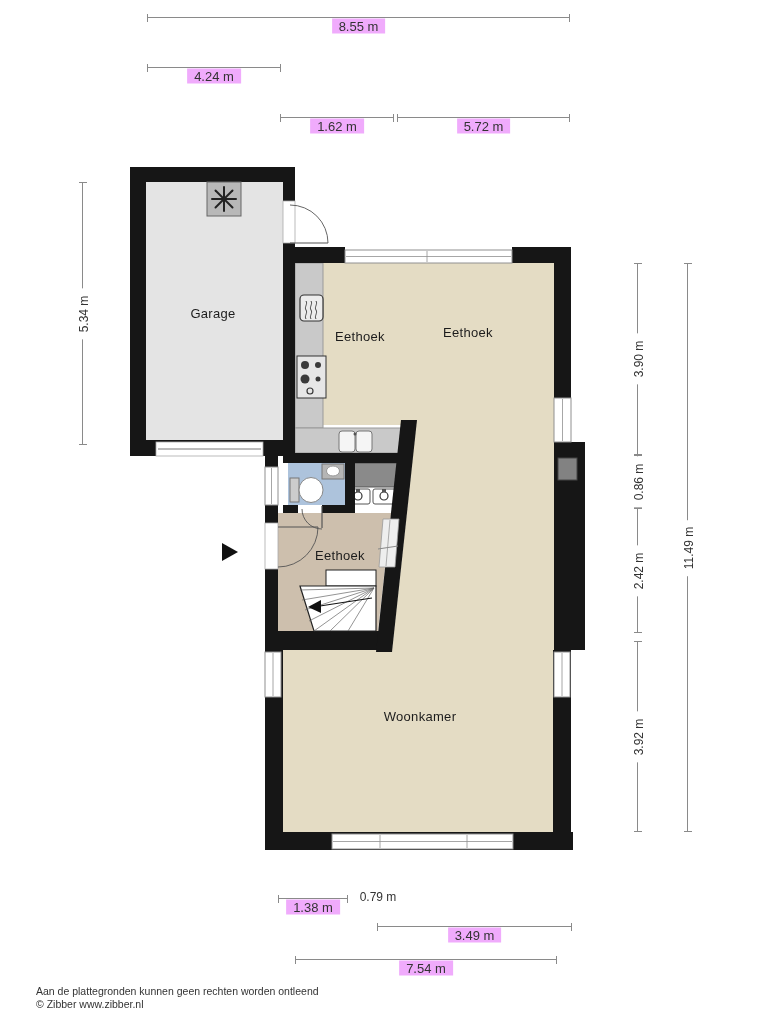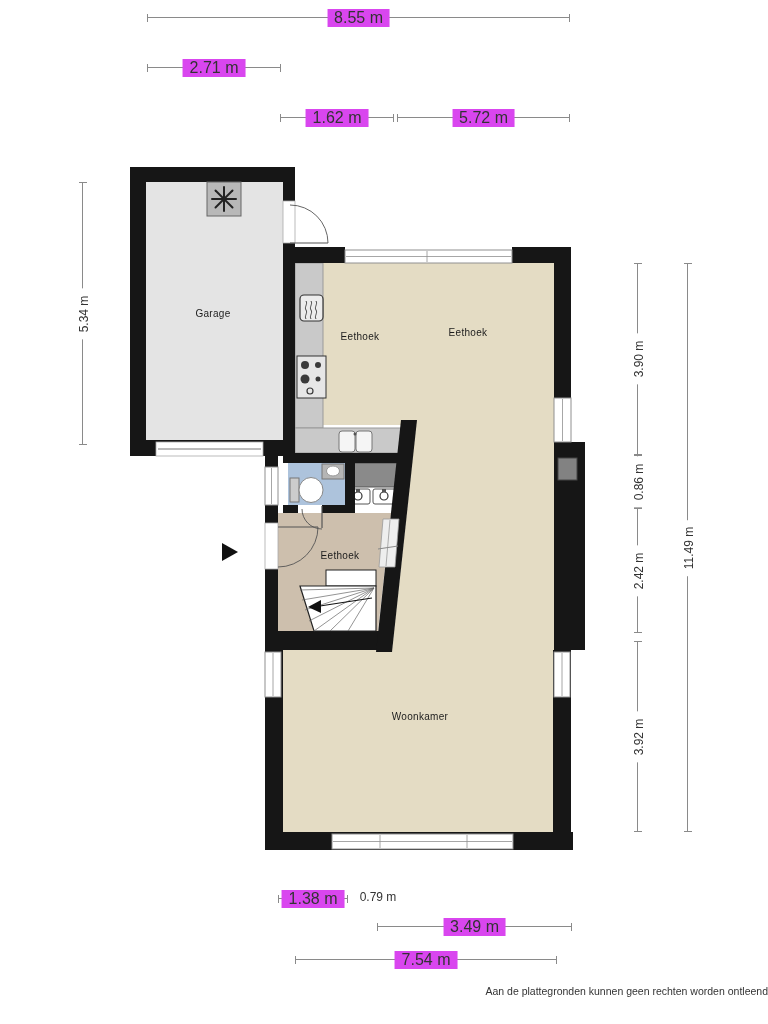--- a/index.html
+++ b/index.html
@@ -1,35 +1,35 @@
 <!DOCTYPE html>
 <html><head>
 <meta charset="utf-8">
 <style>
   html,body{margin:0;padding:0;background:#fff;}
   .canvas{position:relative;width:768px;height:1024px;background:#ffffff;
           font-family:"Liberation Sans",sans-serif;overflow:hidden;}
   .plan-svg{position:absolute;left:0;top:0;}
-  .room-label{position:absolute;transform:translate(-50%,-50%);font-size:10px;
+  .room-label{position:absolute;transform:translate(-50%,-50%);font-size:13px;
               color:#1c1c1c;letter-spacing:.3px;white-space:nowrap;}
   
   .hdim{position:absolute;height:0;border-top:1px solid #8a8a8a;}
-  .hdim .lbl{position:absolute;left:50%;top:0;transform:translate(-50%,-50%);
-             background:#d946ef;padding:0 7px;font-size:16px;color:#333;white-space:nowrap;}
+  .hdim .lbl{position:absolute;left:50%;top:8px;transform:translate(-50%,-50%);
+             background:#f0abfc;padding:0 7px;font-size:13px;color:#333;white-space:nowrap;}
   .hdim .tk{position:absolute;top:-4px;width:1px;height:8px;background:#8a8a8a;}
   .hdim .tk.l{left:0;} .hdim .tk.r{right:0;}
   
   .vdim{position:absolute;width:0;border-left:1px solid #8a8a8a;}
   .vdim .lbl{position:absolute;top:50%;left:.5px;transform:translate(-50%,-50%) rotate(-90deg);
              background:#fff;padding:0 7px;font-size:12px;color:#333;white-space:nowrap;}
   .vdim .tk{position:absolute;left:-4px;width:8px;height:1px;background:#8a8a8a;}
   .vdim .tk.t{top:0;} .vdim .tk.b{bottom:0;}
   .free-label{position:absolute;transform:translate(-50%,-50%);font-size:12px;color:#333;white-space:nowrap;}
-  .footer{position:absolute;left:0;right:0;top:985px;text-align:right;font-size:10.5px;
-          color:#333;line-height:13px;}
+  .footer{position:absolute;left:0;right:0;top:985px;text-align:left;font-size:10.5px;
+          color:#333;line-height:13px;padding-left:36px;}
 </style>
 </head>
 <body>
 
 <div class="canvas">
 
   <svg class="plan-svg" width="768" height="1024" viewBox="0 0 768 1024">
 
     <rect x="146" y="182" width="137" height="258" fill="#e4e4e4"></rect>
     <polygon points="295,263 554,263 554,832 283,832 283,650 392,650 416,425 295,425" fill="#e4dcc4"></polygon>
@@ -197,21 +197,21 @@
   <span class="room-label" style="left:420px;top:716px">Woonkamer</span>
 
   <div class="hdim" style="left:147px;top:17px;width:423px">
     <span class="tk l"></span>
       <span class="tk r"></span>
     <span class="lbl">8.55 m</span>
   </div>
   <div class="hdim" style="left:147px;top:67px;width:134px">
     <span class="tk l"></span>
       <span class="tk r"></span>
-    <span class="lbl">2.71 m</span>
+    <span class="lbl">4.24 m</span>
   </div>
   <div class="hdim" style="left:280px;top:117px;width:114px">
     <span class="tk l"></span>
       <span class="tk r"></span>
     <span class="lbl">1.62 m</span>
   </div>
   <div class="hdim" style="left:397px;top:117px;width:173px">
     <span class="tk l"></span>
       <span class="tk r"></span>
     <span class="lbl">5.72 m</span>
@@ -261,15 +261,16 @@
     <span class="lbl">3.49 m</span>
   </div>
   <div class="hdim" style="left:295px;top:959px;width:262px">
     <span class="tk l"></span>
       <span class="tk r"></span>
     <span class="lbl">7.54 m</span>
   </div>
 
   <div class="footer">
     <span style="display:block">Aan de plattegronden kunnen geen rechten worden ontleend</span>
+    <span style="display:block">© Zibber www.zibber.nl</span>
   </div>
 
 </div>
 
 </body></html>

